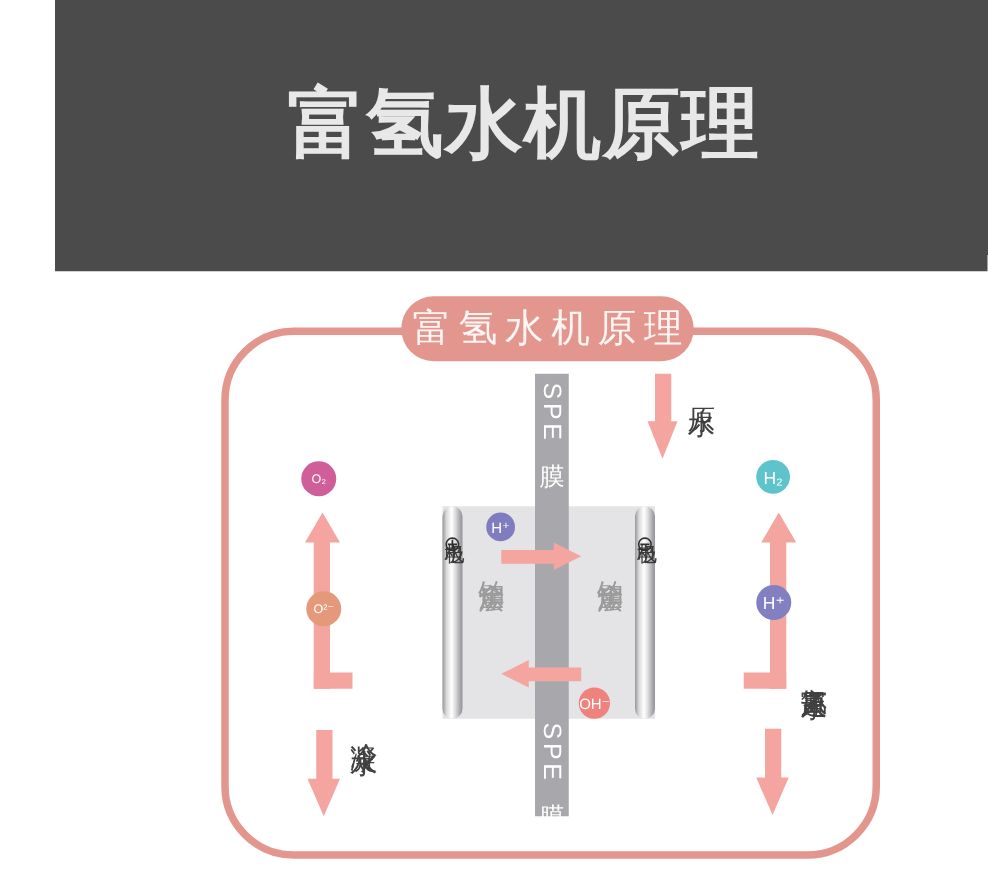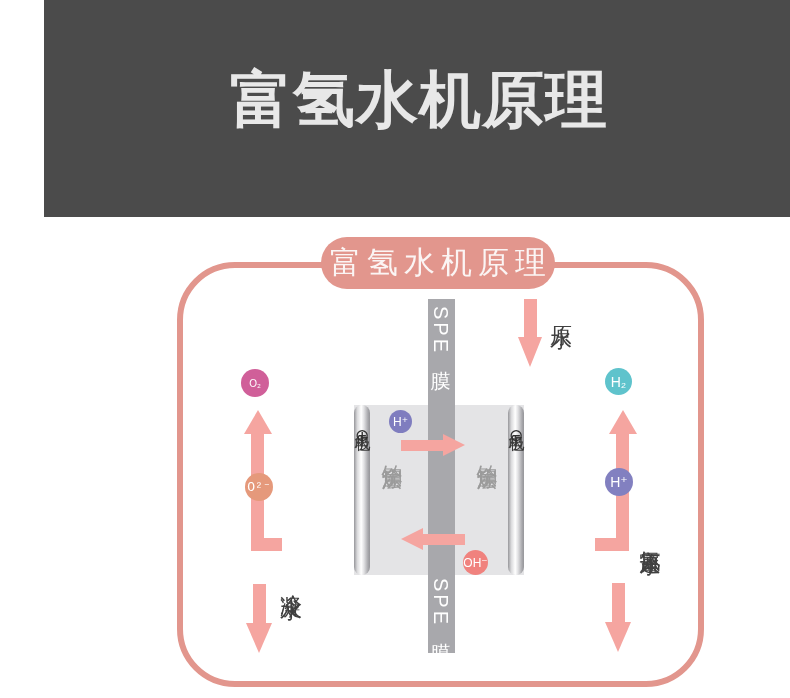--- a/index.html
+++ b/index.html
@@ -85,21 +85,21 @@
   .arr-cell-left{left:357px;top:528px;width:64px;height:23px;}
   .arr-cell-left .stem{left:20px;top:6px;width:44px;height:11px;}
   .arr-cell-left .head{left:0;top:0;border-top:11.5px solid transparent;border-bottom:11.5px solid transparent;border-right:22px solid #f5a5a0;}
   
   .ion{
     position:absolute;border-radius:50%;display:flex;align-items:center;justify-content:center;
     color:#ffffff;font-weight:400;
   }
   .ion-o2{left:197px;top:369px;width:28px;height:28px;background:#d05f99;font-size:10px;}
   .ion-h2{left:561px;top:368px;width:27px;height:27px;background:#5fc3cc;font-size:14px;}
-  .ion-o2m{left:201px;top:473px;width:28px;height:28px;background:#e5997b;font-size:13px;font-family:Liberation Mono, monospace;}
+  .ion-o2m{left:201px;top:473px;width:28px;height:28px;background:#e5997b;font-size:10px;}
   .ion-hp-right{left:561px;top:468px;width:28px;height:28px;background:#8280c0;font-size:14px;}
   .ion-hp-cell{left:345px;top:410px;width:23px;height:23px;background:#7f7dbf;font-size:12px;}
   .ion-ohm{left:419px;top:550px;width:25px;height:25px;background:#f0827e;font-size:12px;}
   
   .vlabel{
     position:absolute;writing-mode:vertical-rl;color:#404040;
     font-size:22px;letter-spacing:2px;font-weight:300;line-height:1;
   }
   .lbl-raw{left:506px;top:308px;}
   .lbl-cond{left:236px;top:577px;}

